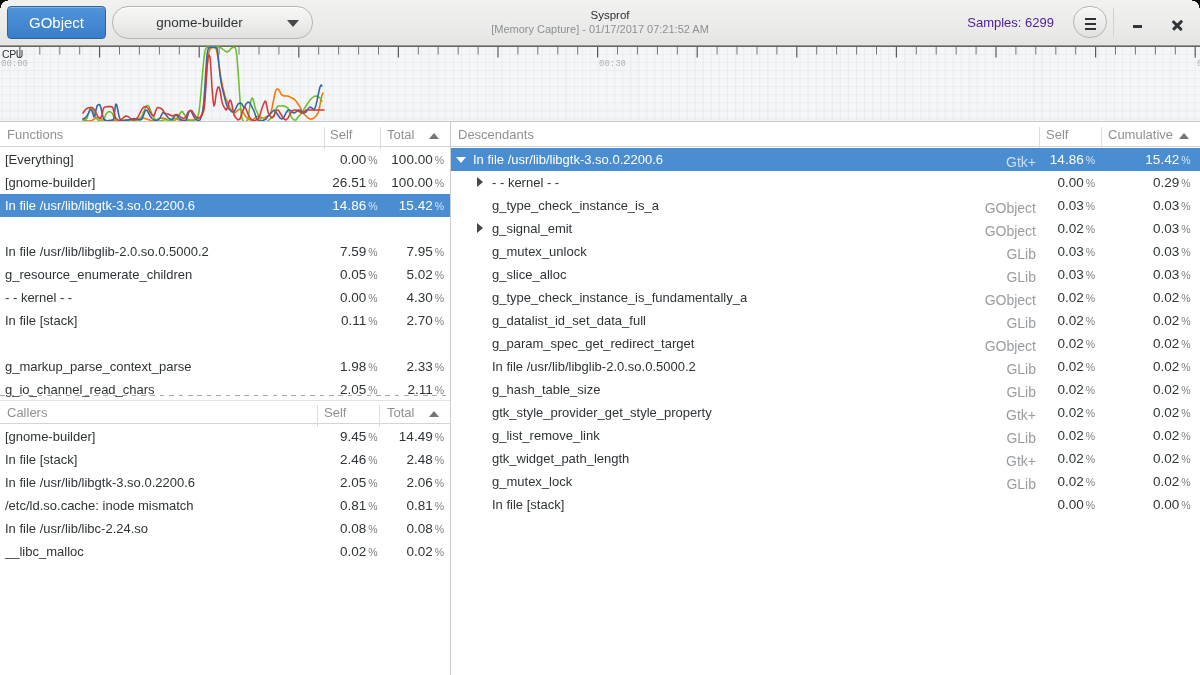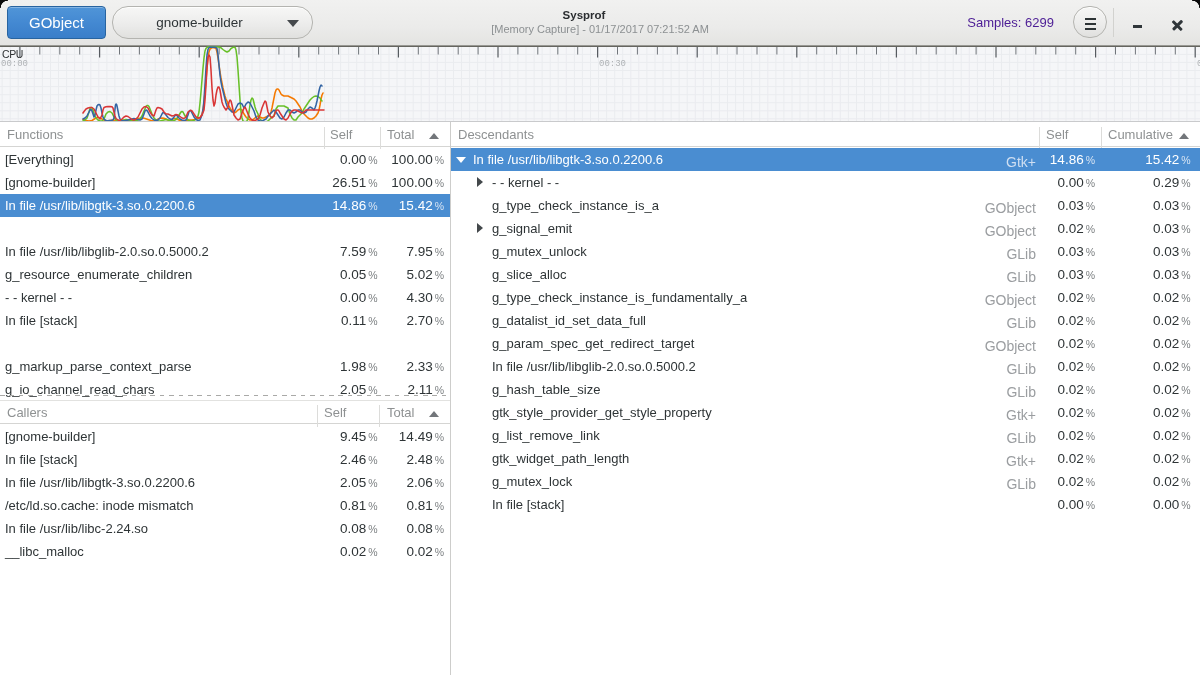--- a/index.html
+++ b/index.html
@@ -12,22 +12,22 @@
   border:1px solid #2864a0; background:linear-gradient(180deg,#5095d8 0%,#4489d2 50%,#3a7ec9 100%);
   box-shadow:inset 0 1px rgba(255,255,255,0.3);
   color:#fff; font-size:15px; text-align:center; line-height:31px; }
 .btn { border:1px solid #b4b4b0; border-radius:16px;
   background:linear-gradient(180deg,#f7f7f6 0%,#ebebea 60%,#e0e0de 100%);
   box-shadow:inset 0 1px rgba(255,255,255,0.8); }
 #combo { position:absolute; left:112px; top:6px; width:201px; height:33px;
   color:#2e3436; font-size:13.5px; text-align:center; line-height:31px; padding-right:26px; }
 #combo .arr { position:absolute; left:174px; top:13px; width:0; height:0;
   border-left:6.5px solid transparent; border-right:6.5px solid transparent; border-top:7.5px solid #45494c; }
-#title { position:absolute; left:384px; top:9px; width:400px; text-align:center;
-  font-size:11.5px; line-height:13px; font-weight:bold; color:#2b2e31; }
+#title { position:absolute; left:410px; top:9px; width:400px; text-align:center;
+  font-size:11.5px; line-height:13px; font-weight:normal; color:#2b2e31; }
 #subtitle { position:absolute; left:300px; top:23px; width:600px; text-align:center;
   font-size:11px; color:#8c9092; }
 #samples { position:absolute; left:854px; top:15px; width:200px; text-align:right;
   font-size:13px; color:#4c1d95; }
 #menubtn { position:absolute; left:1073px; top:6px; width:34px; height:32px; }
 #menubtn .b { position:absolute; left:11px; width:11px; height:2px; background:#2e3436; }
 #hbsep { position:absolute; left:1113px; top:8px; width:1px; height:29px; background:#d2d2cf; }
 #minb { position:absolute; left:1133px; top:25px; width:9px; height:2.5px; background:#30363a; }
 .xarm { position:absolute; left:1171px; top:24px; width:12.5px; height:2.5px; background:#30363a; border-radius:1px; }
 

